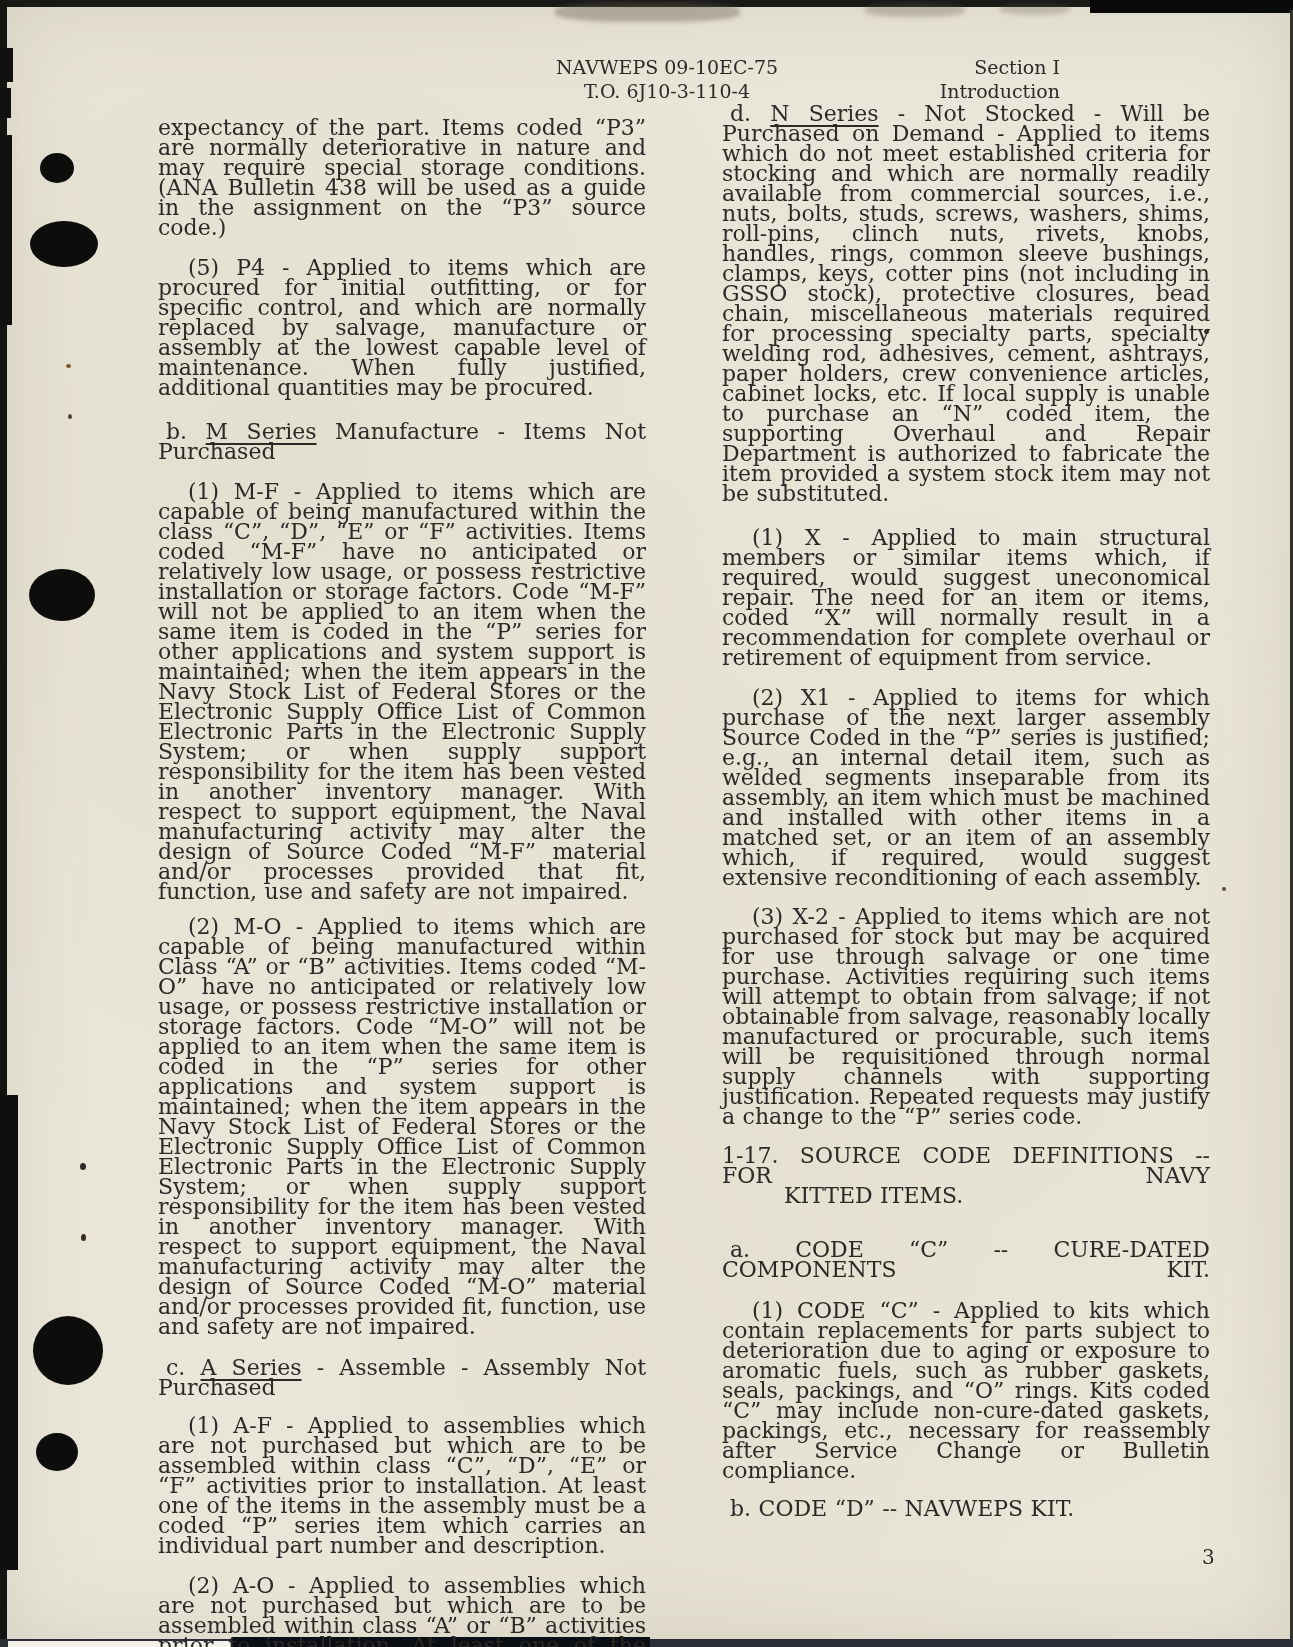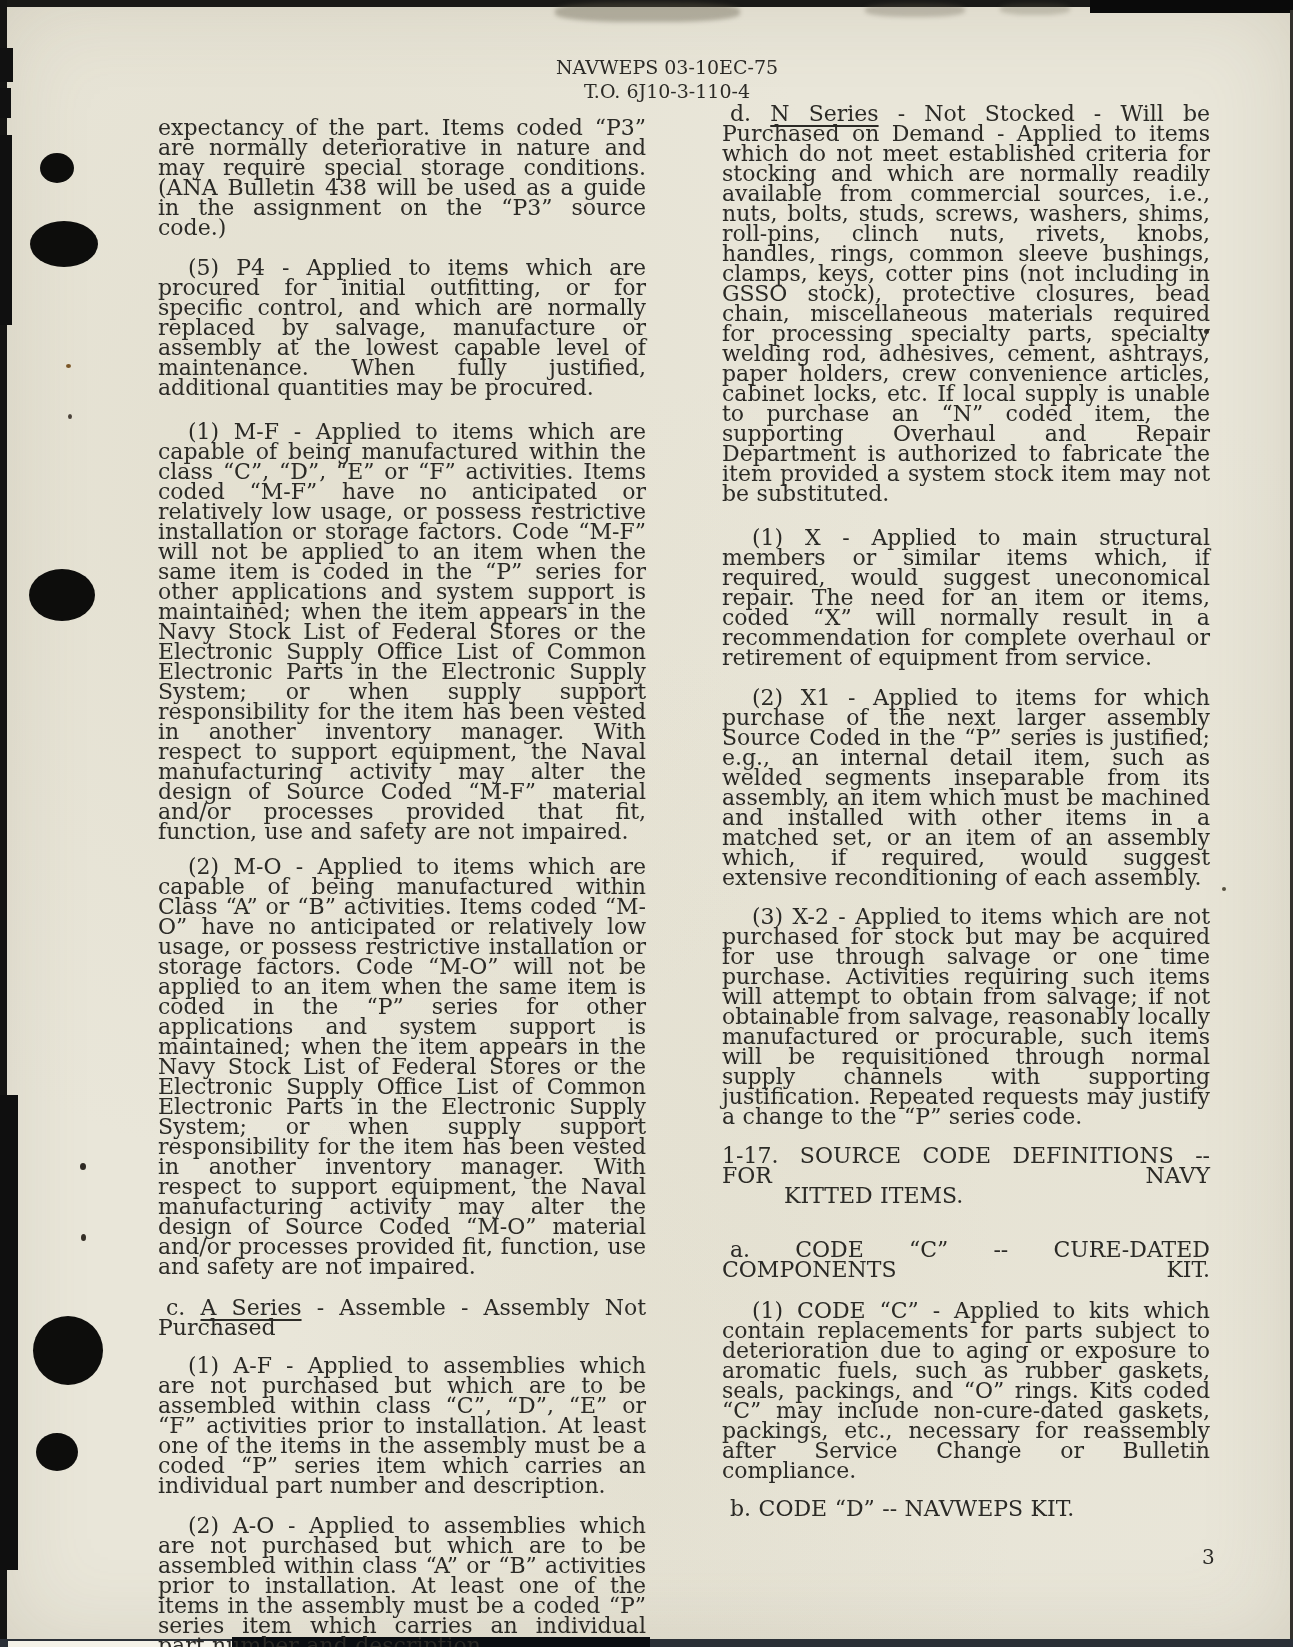--- a/index.html
+++ b/index.html
@@ -58,27 +58,32 @@
 
   <div class="speck" style="left:66px;top:364px;width:5px;height:4px;background:#7a5526;"></div>
   <div class="speck" style="left:68px;top:414px;width:4px;height:5px;background:#4a423a;"></div>
   <div class="speck" style="left:80px;top:1163px;width:6px;height:7px;background:#2e2a24;"></div>
   <div class="speck" style="left:81px;top:1234px;width:5px;height:7px;background:#352f27;"></div>
   <div class="speck" style="left:1204px;top:329px;width:5px;height:5px;background:#3a362f;"></div>
   <div class="speck" style="left:1222px;top:887px;width:4px;height:4px;background:#55503f;"></div>
   <div class="speck" style="left:500px;top:267px;width:4px;height:4px;background:#8a5a20;"></div>
 
   <div class="hdr" style="left:467px;top:55px;width:400px;text-align:center;">
-    <div>NAVWEPS 03-10EC-75</div>
+    <div>NAVWEPS 09-10EC-75</div>
     <div>T.O. 6J10-3-110-4</div>
+  </div>
+  <div class="hdr" style="left:860px;top:55px;width:200px;text-align:right;">
+    <div>Section I</div>
+    <div>Introduction</div>
   </div>
 
   <div class="col" style="left:158px;top:118px;">
     <p class="para">expectancy of the part. Items coded “P3” are normally deteriorative in nature and may require special storage conditions. (ANA Bulletin 438 will be used as a guide in the assignment on the “P3” source code.)</p>
     <p class="para ind" style="margin-bottom:24px;">(5) P4 - Applied to items which are procured for initial outfitting, or for specific control, and which are normally replaced by salvage, manufacture or assembly at the lowest capable level of maintenance. When fully justified, additional quantities may be procured.</p>
+    <p class="para runin wsp"><span>b.</span> <span class="u">M Series</span> <span>Manufacture - Items Not Purchased</span></p>
     <p class="para ind" style="margin-bottom:15px;">(1) M-F - Applied to items which are capable of being manufactured within the class “C”, “D”, “E” or “F” activities. Items coded “M-F” have no anticipated or relatively low usage, or possess restrictive installation or storage factors. Code “M-F” will not be applied to an item when the same item is coded in the “P” series for other applications and system support is maintained; when the item appears in the Navy Stock List of Federal Stores or the Electronic Supply Office List of Common Electronic Parts in the Electronic Supply System; or when supply support responsibility for the item has been vested in another inventory manager. With respect to support equipment, the Naval manufacturing activity may alter the design of Source Coded “M-F” material and/or processes provided that fit, function, use and safety are not impaired.</p>
     <p class="para ind" style="margin-bottom:21px;">(2) M-O - Applied to items which are capable of being manufactured within Class “A” or “B” activities. Items coded “M-O” have no anticipated or relatively low usage, or possess restrictive installation or storage factors. Code “M-O” will not be applied to an item when the same item is coded in the “P” series for other applications and system support is maintained; when the item appears in the Navy Stock List of Federal Stores or the Electronic Supply Office List of Common Electronic Parts in the Electronic Supply System; or when supply support responsibility for the item has been vested in another inventory manager. With respect to support equipment, the Naval manufacturing activity may alter the design of Source Coded “M-O” material and/or processes provided fit, function, use and safety are not impaired.</p>
     <p class="para runin stretch" style="margin-bottom:18px;"><span>c.</span> <span class="u">A Series</span> <span>- Assemble - Assembly Not Purchased</span></p>
     <p class="para ind">(1) A-F - Applied to assemblies which are not purchased but which are to be assembled within class “C”, “D”, “E” or “F” activities prior to installation. At least one of the items in the assembly must be a coded “P” series item which carries an individual part number and description.</p>
     <p class="para ind" style="margin-bottom:0;">(2) A-O - Applied to assemblies which are not purchased but which are to be assembled within class “A” or “B” activities prior to installation. At least one of the items in the assembly must be a coded “P” series item which carries an individual part number and description.</p>
   </div>
 
   <div class="col" style="left:722px;top:104px;">
     <p class="para runin" style="margin-bottom:24px;"><span>d.</span> <span class="u">N Series</span> <span>- Not Stocked - Will be Purchased on Demand - Applied to items which do not meet established criteria for stocking and which are normally readily available from commercial sources, i.e., nuts, bolts, studs, screws, washers, shims, roll-pins, clinch nuts, rivets, knobs, handles, rings, common sleeve bushings, clamps, keys, cotter pins (not including in GSSO stock), protective closures, bead chain, miscellaneous materials required for processing specialty parts, specialty welding rod, adhesives, cement, ashtrays, paper holders, crew convenience articles, cabinet locks, etc. If local supply is unable to purchase an “N” coded item, the supporting Overhaul and Repair Department is authorized to fabricate the item provided a system stock item may not be substituted.</span></p>
     <p class="para ind">(1) X - Applied to main structural members or similar items which, if required, would suggest uneconomical repair. The need for an item or items, coded “X” will normally result in a recommendation for complete overhaul or retirement of equipment from service.</p>

